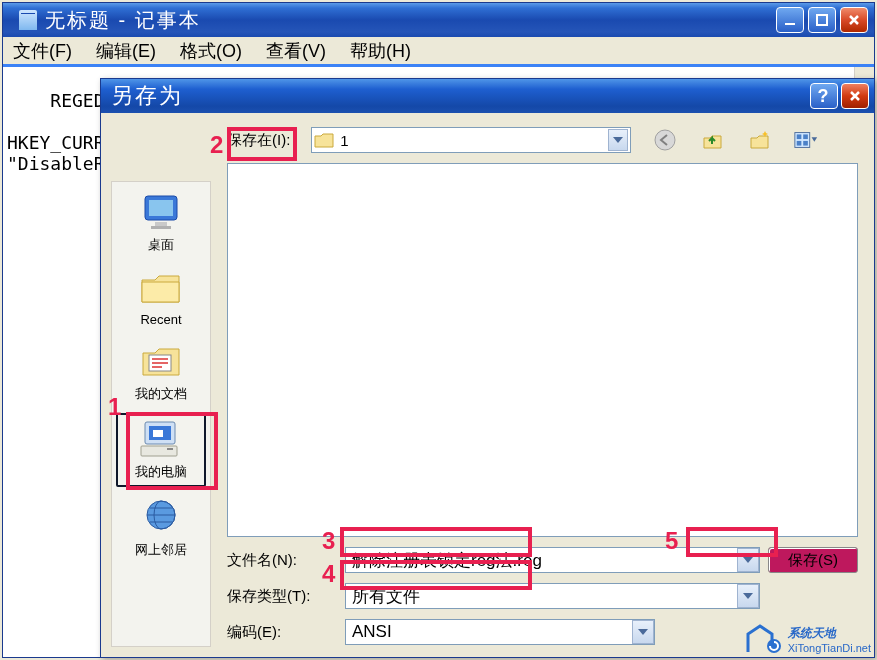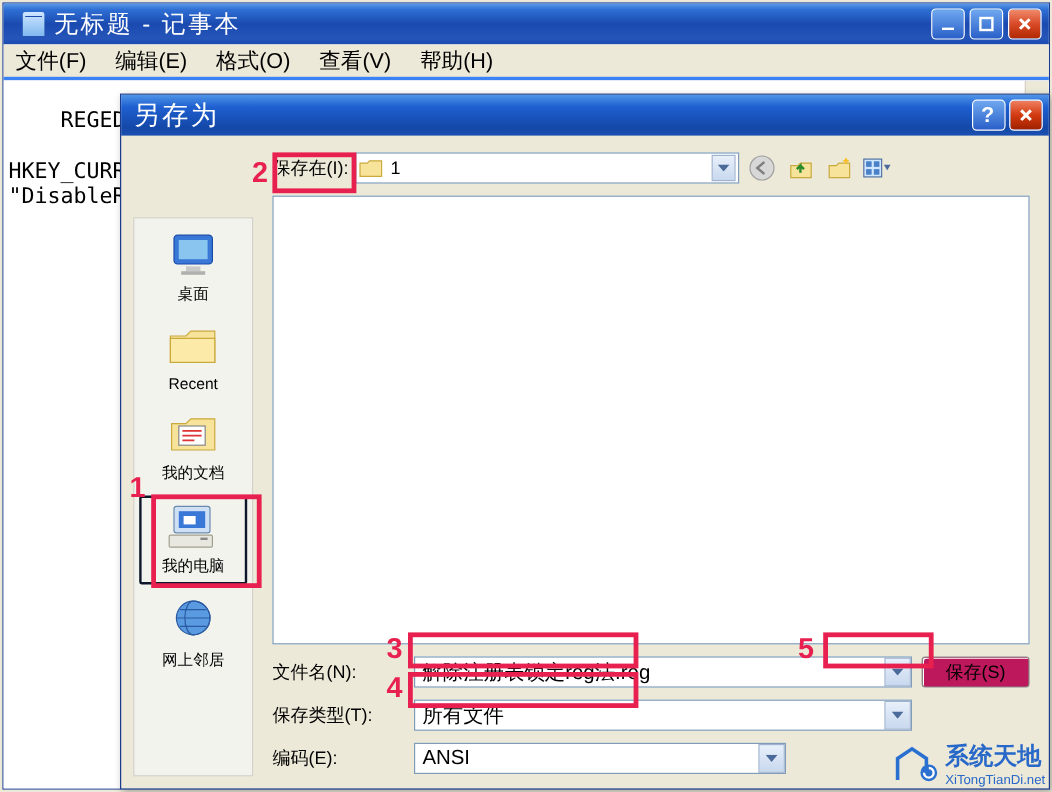--- a/index.html
+++ b/index.html
@@ -101,21 +101,21 @@
     display:flex; flex-direction:column; align-items:center; gap:6px;
     padding:6px 0;
   }
   .place { width:90px; text-align:center; font-size:13px; color:#000; cursor:pointer; padding:4px 0;}
   .place.selected { border:2px solid #0f172a; border-radius:2px; }
   .place .picon { width:48px;height:40px;margin:0 auto 4px;display:flex;align-items:center;justify-content:center;}
 
   
   .rightarea { flex:1; display:flex; flex-direction:column; }
 
-  .topbar { height:38px; display:flex; align-items:center; gap:6px; padding-left:8px;}
+  .topbar { height:38px; display:flex; align-items:center; gap:21px; padding-left:8px;}
   .topbar-label{ font-size:15px; }
   .combo {
     flex:0 0 320px; height:26px; background:#fff; border:1px solid #7f9db9;
     display:flex; align-items:center; padding:0 2px;
   }
   .combo .folder-glyph{width:20px;height:18px;margin-right:6px;}
   .combo .txt{flex:1;font-size:15px;}
   .combo .dd{width:20px;height:22px;background:linear-gradient(to bottom,#e8f0fb,#c8d8ee);border:1px solid #9fb3d0;display:flex;align-items:center;justify-content:center;}
   .navicon{width:26px;height:26px;display:flex;align-items:center;justify-content:center;cursor:pointer;}
 
@@ -140,21 +140,21 @@
   
   .ann{ position:absolute; border:4px solid #e82050; pointer-events:none; }
   .ann-num{ position:absolute; color:#e82050; font-weight:bold; font-size:24px; font-family:Arial,sans-serif;}
 
   
   .watermark{
     position:absolute; right:6px; bottom:4px; display:flex; align-items:center;
     font-family: Arial, sans-serif;
   }
   .wm-txt{ text-align:left; margin-left:6px;}
-  .wm-cn{font-size:20px;color:#2868c8;font-weight:bold;}
+  .wm-cn{font-size:12px;color:#2868c8;font-weight:bold;font-style:italic;}
   .wm-en{font-size:11px;color:#2868c8;}
 </style>
 </head>
 <body>
 
 <div class="notepad">
   <div class="titlebar">
     <div class="np-icon"></div>
     <div class="titlebar-text">无标题 - 记事本</div>
     <div class="win-btns">

